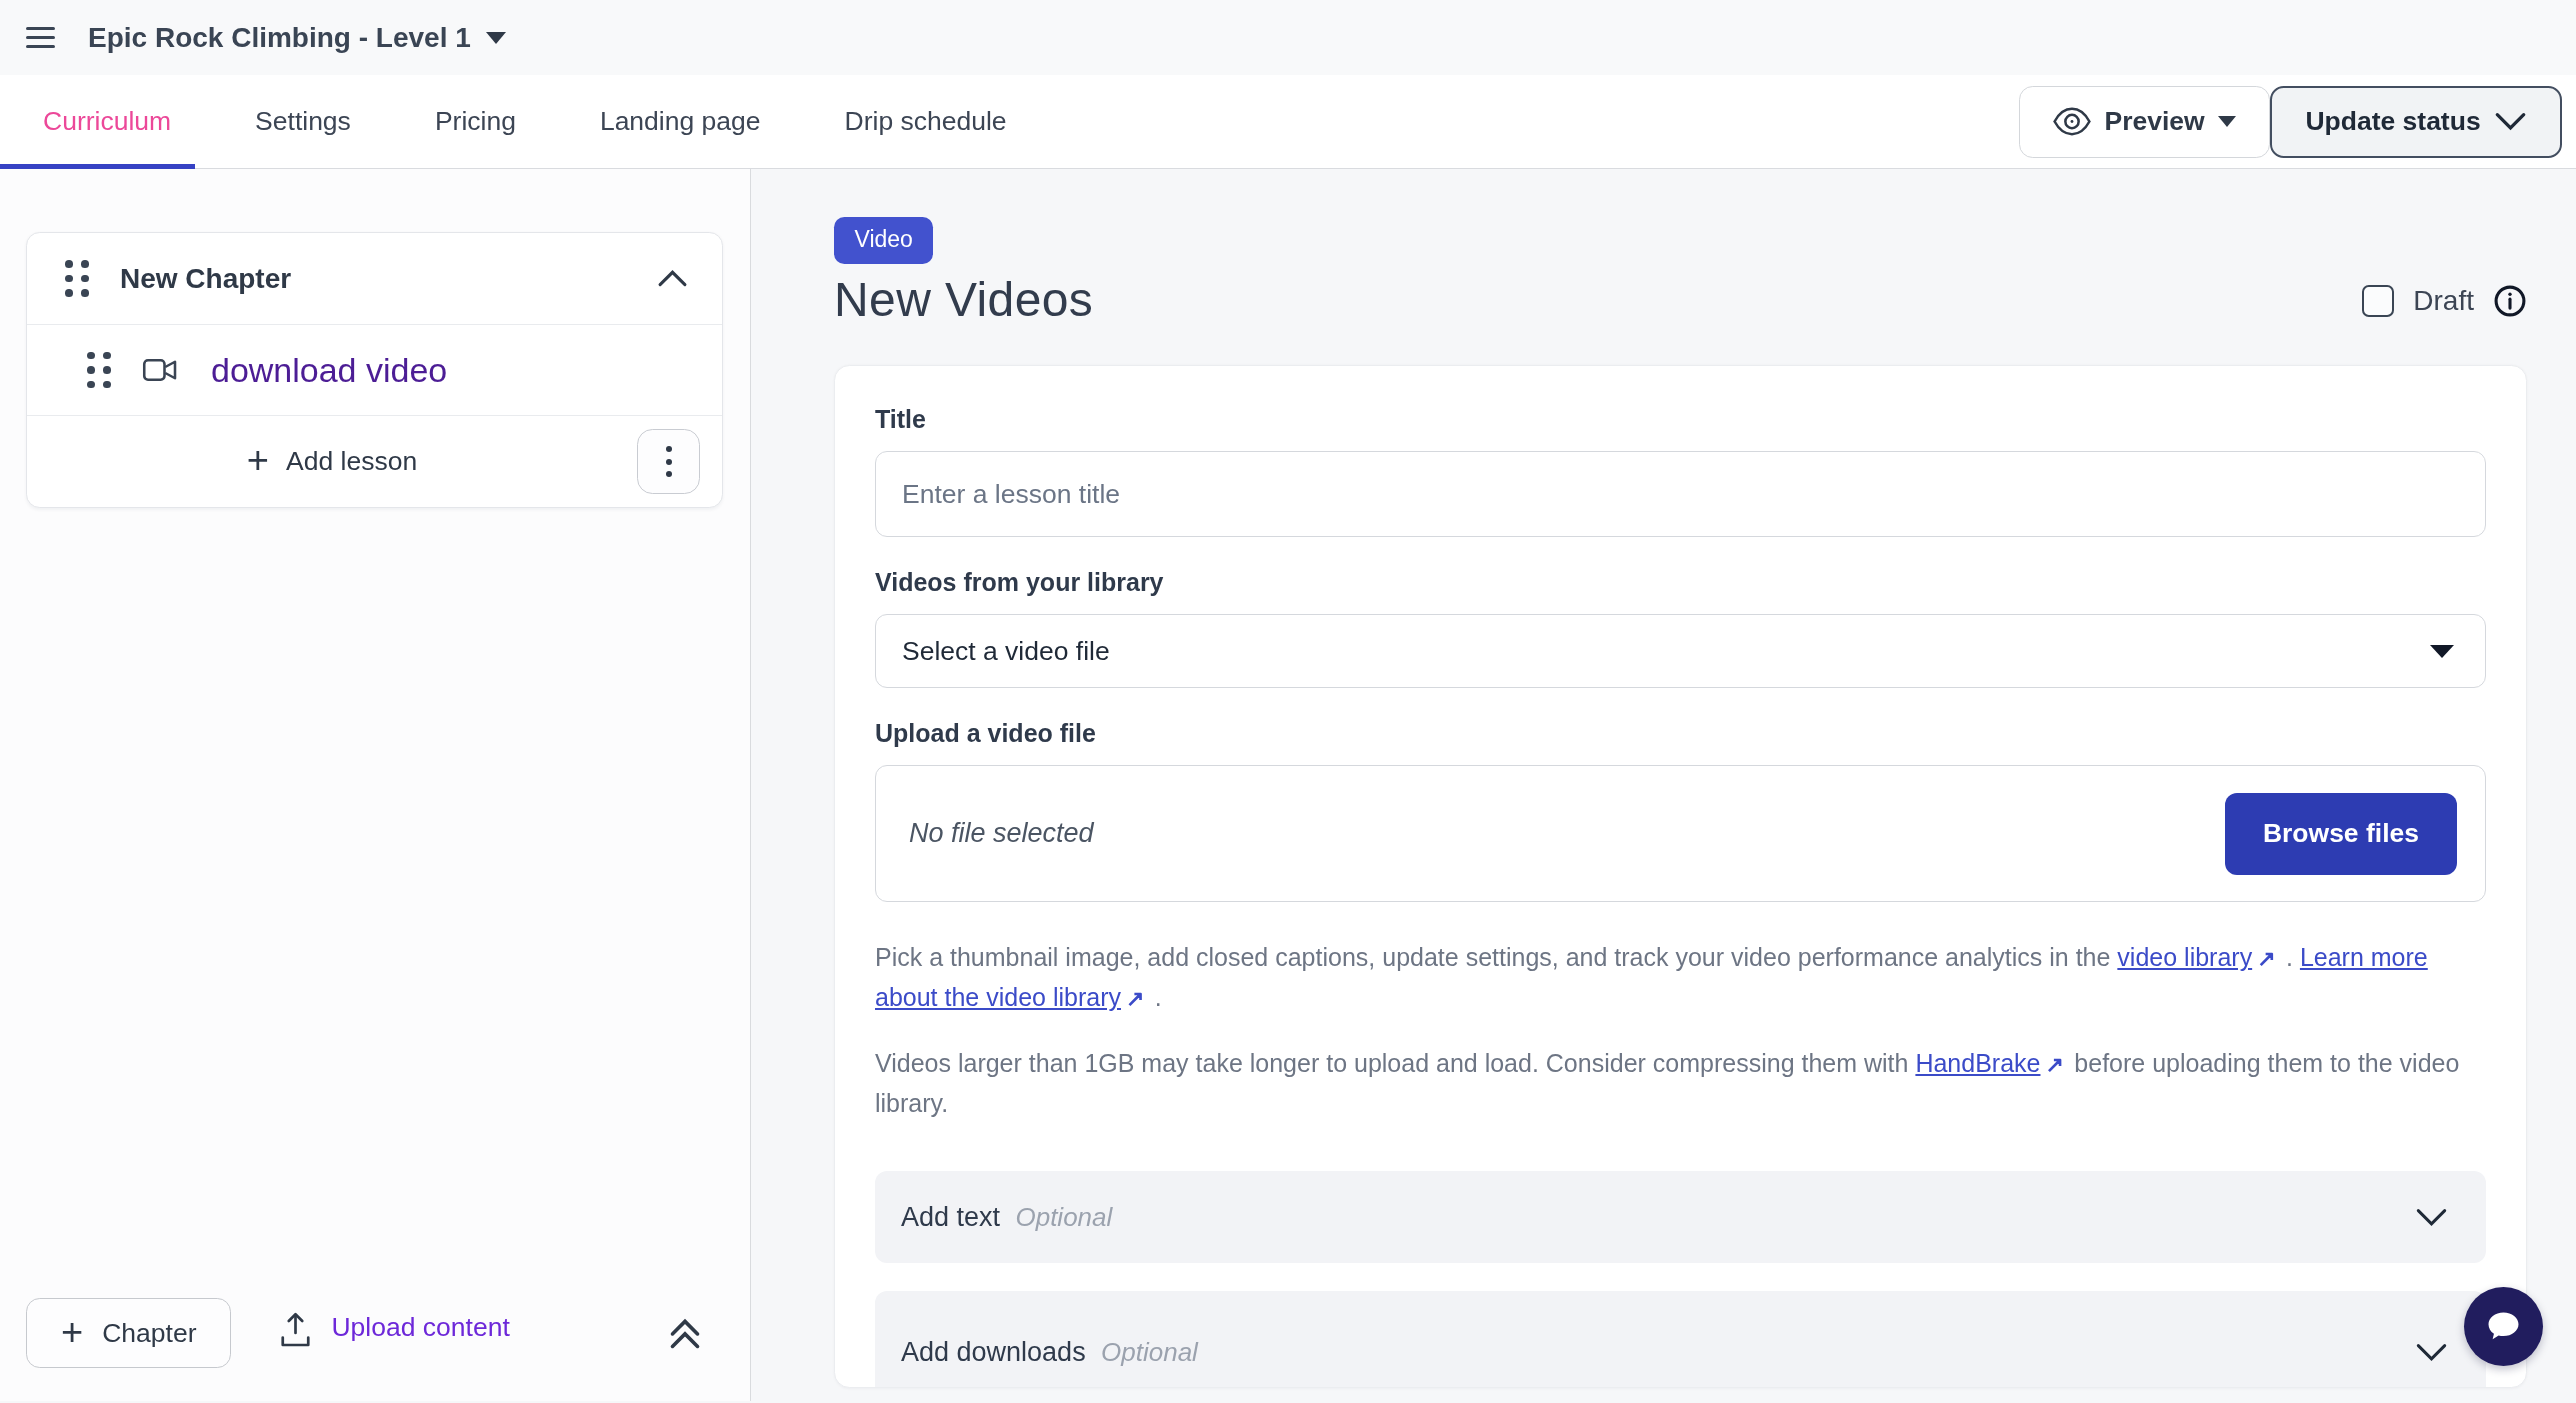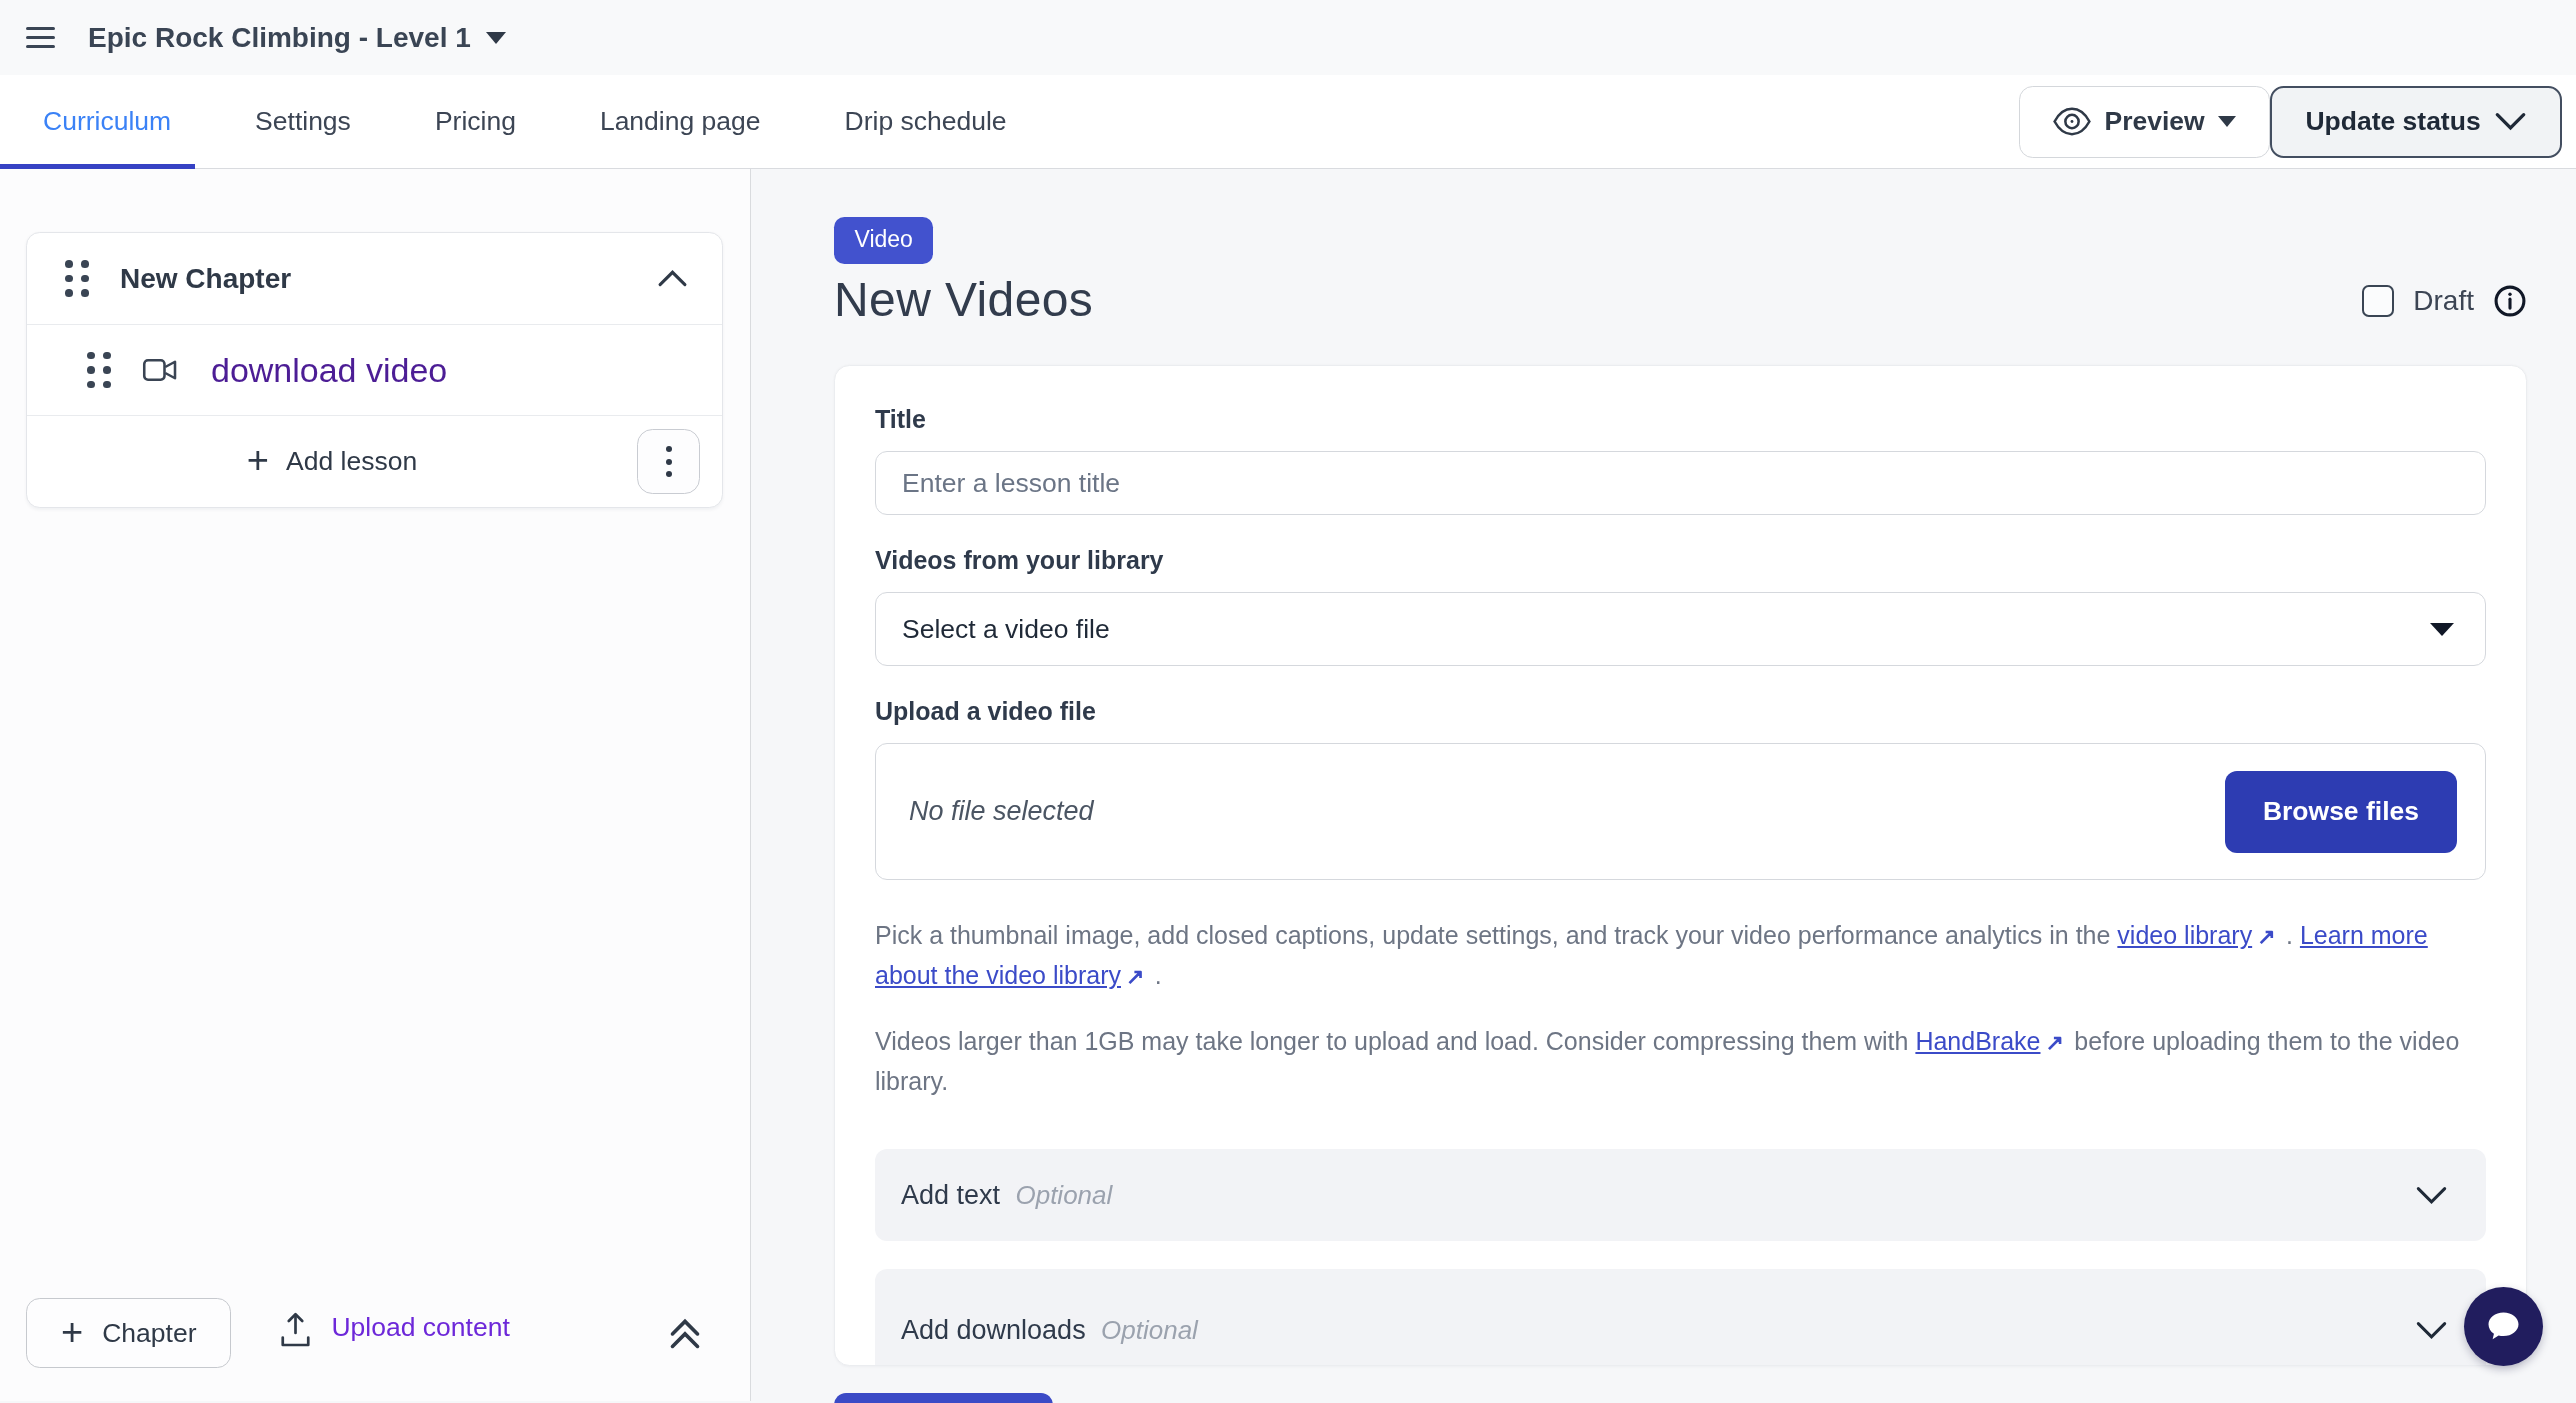--- a/index.html
+++ b/index.html
@@ -25,21 +25,21 @@
     height:94px; background:#ffffff; border-bottom:1.7px solid #d9dbdf;
     display:flex; align-items:center; justify-content:space-between;
     position:relative;
   }
   .tabs { display:flex; height:100%; align-items:center; }
   .tab {
     font-size:26.5px; color:#3c4554; padding:0 24px; height:100%;
     display:flex; align-items:center; position:relative; cursor:pointer; white-space:nowrap;
   }
   .tab.first { padding-left:43px; }
-  .tab.active { color:#3b82f6; font-weight:500; }
+  .tab.active { color:#ec4899; font-weight:500; }
   .tab.active::after {
     content:""; position:absolute; left:0; right:0; bottom:-1.7px; height:6px; background:#3642c4;
   }
   .tab + .tab { margin-left:36px;text-align:right; }
   .tabbar-actions { display:flex; align-items:center; padding-right:13.7px; }
   .btn {
     display:flex; align-items:center; justify-content:center; gap:13.7px;
     height:72px; border-radius:13.7px; font-size:26.5px; font-weight:700;
     cursor:pointer; white-space:nowrap;
   }
@@ -100,21 +100,21 @@
   .draft-label { font-size:28px; color:#3c4554; }
   .info-icon { display:flex; cursor:pointer; }
   
   .form-card {
     margin-top:38px; background:#ffffff; border:0.9px solid #ebedf0; border-radius:15.4px;
     box-shadow:0 0.9px 2.6px rgba(20,30,55,0.04);
     padding:39px 40px 0 40px; overflow:hidden;
   }
   .field-label { font-size:25px; font-weight:700; color:#2f3a4b; margin-bottom:17px; }
   .text-input {
-    width:100%; height:64px; border:1.7px solid #d5d8dd; border-radius:12px; background:#ffffff;
+    width:100%; height:86px; border:1.7px solid #d5d8dd; border-radius:12px; background:#ffffff;
     font-family:"Liberation Sans", sans-serif; font-size:26.5px; color:#1f2937; padding:0 26px; outline:none;
   }
   .text-input::placeholder { color:#6b7586; opacity:1; }
   .field-group { margin-bottom:31px; }
   .select-box {
     height:74px; border:1.7px solid #d5d8dd; border-radius:12px; background:#ffffff;
     display:flex; align-items:center; justify-content:space-between; padding:0 31px 0 26px; cursor:pointer;
   }
   .select-value { font-size:26.5px; color:#1f2937; }
   .select-caret { width:0; height:0; border-left:12px solid transparent; border-right:12px solid transparent; border-top:13.7px solid #111827; }

